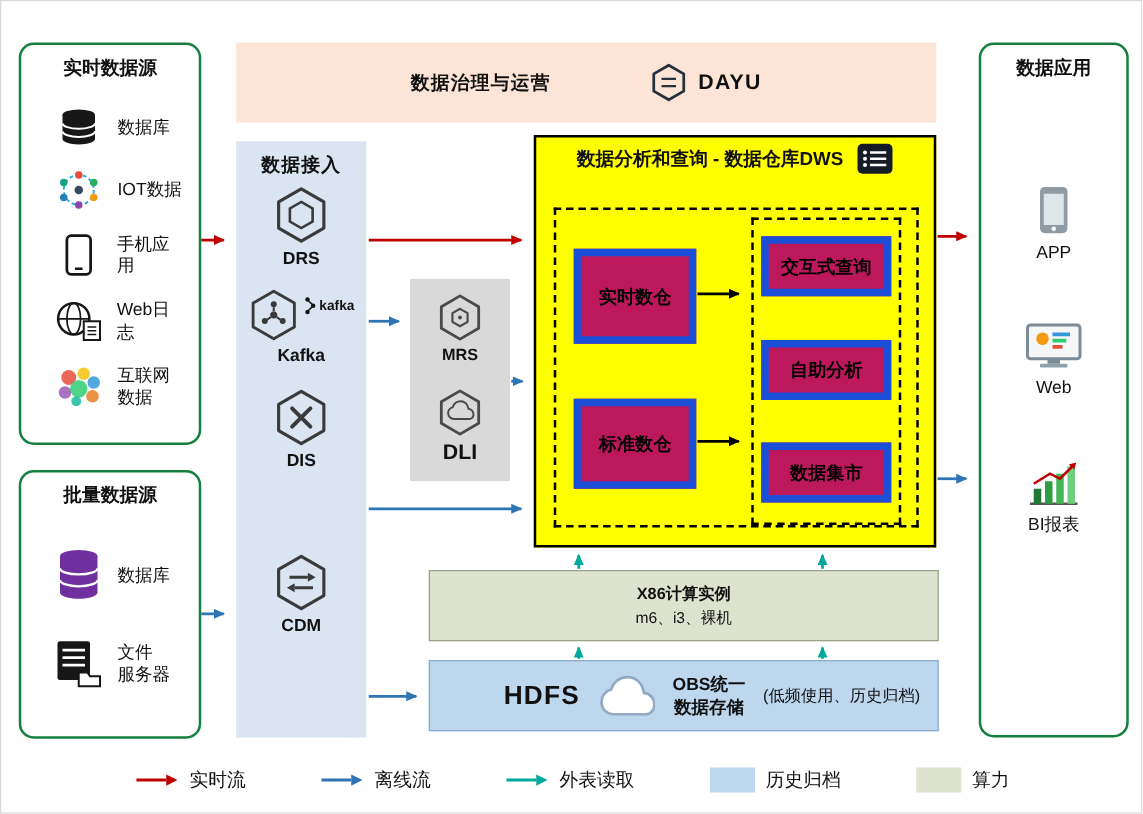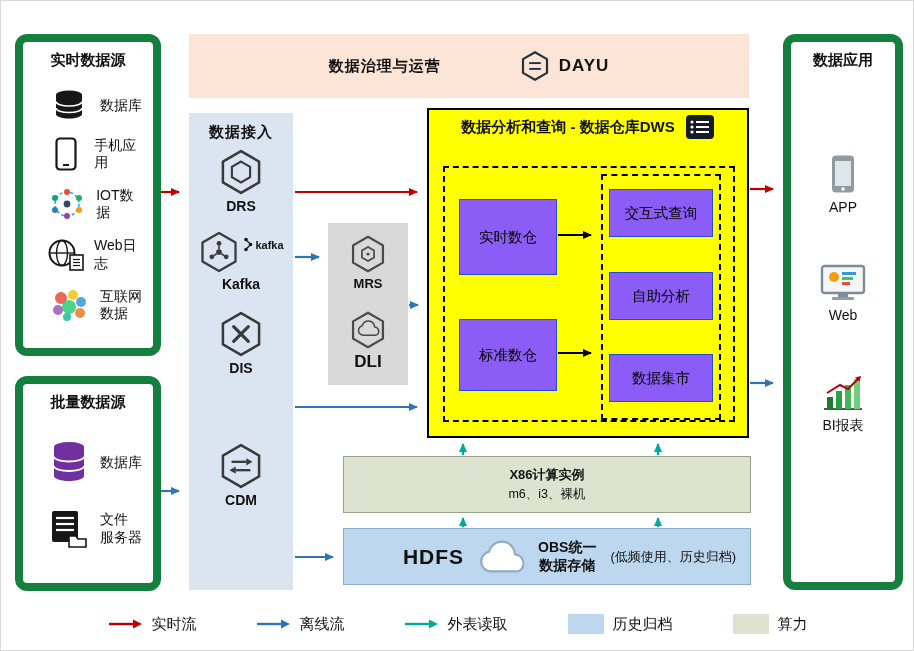--- a/index.html
+++ b/index.html
@@ -1,21 +1,21 @@
 <!DOCTYPE html>
 <html><head>
 <meta charset="utf-8">
 <style>
   * { margin:0; padding:0; box-sizing:border-box; }
   body { font-family:"Liberation Sans","DejaVu Sans",sans-serif; background:#fff; color:#111; }
   #canvas { position:relative; width:914px; height:651px; background:#fff; overflow:hidden; border:1px solid #d9d9d9; }
   .abs { position:absolute; }
 
   
-  .src-box { border:8px solid #15803d; border-radius:12px; background:#fff; display:flex; flex-direction:column; }
+  .src-box { border:2px solid #15803d; border-radius:12px; background:#fff; display:flex; flex-direction:column; }
   .box-title { font-weight:bold; font-size:15px; text-align:center; padding-top:9px; }
   .src-items { flex:1; display:flex; flex-direction:column; justify-content:space-evenly; padding:4px 10px 10px; }
   .src-row { display:flex; align-items:center; gap:9px; padding-left:14px; }
   .src-row .ic { width:44px; display:flex; justify-content:center; align-items:center; }
   .src-label { font-size:14px; line-height:1.25; }
   .pre { white-space:pre-line; }
 
   
   .banner { background:#fce4d6; display:flex; align-items:center; justify-content:center; gap:78px; }
   .banner-title { font-weight:bold; font-size:15px; letter-spacing:1px; }
@@ -32,21 +32,21 @@
   .kafka-badge span { font-weight:bold; font-size:11px; }
 
   
   .gray-panel { background:#d9d9d9; }
 
   
   .dws { background:#ffff00; border:2px solid #000; }
   .dws-title-row { display:flex; align-items:center; justify-content:center; gap:10px; padding-top:4px; }
   .dws-title { font-weight:bold; font-size:15px; }
   .dashed { position:absolute; border:2px dashed #000; }
-  .green-node { position:absolute; background:#8b5cf6; border:1px solid #1d4ed8; display:flex; align-items:center; justify-content:center; font-weight:normal; font-size:14.5px; color:#000; text-align:center; }
+  .green-node { position:absolute; background:#be185d; border:6px solid #1d4ed8; display:flex; align-items:center; justify-content:center; font-weight:bold; font-size:14.5px; color:#000; text-align:center; }
 
   
   .compute-box { background:#dde3cf; border:1px solid #9aa289; display:flex; }
   .compute-col { flex:1; display:flex; flex-direction:column; align-items:center; justify-content:center; gap:2px; }
   .compute-title { font-weight:bold; font-size:13px; }
   .compute-spec { font-size:12.5px; }
 
   
   .hdfs-box { background:#bdd7ee; border:1px solid #8aabc9; display:flex; align-items:center; justify-content:center; gap:14px; }
   .hdfs-text { font-weight:bold; font-size:21px; letter-spacing:1px;margin-left:45px; }
@@ -74,44 +74,44 @@
     <div class="src-items">
       <div class="src-row">
         <span class="ic">
           <svg width="34" height="32" viewBox="0 0 34 32">
               <ellipse cx="17" cy="6" rx="13" ry="4.5" fill="#171717"></ellipse>
               <path d="M4,6 v19 c0,2.5 5.8,4.5 13,4.5 s13,-2 13,-4.5 v-19" fill="#171717"></path>
               <path d="M4,12.5 c0,2.5 5.8,4.5 13,4.5 s13,-2 13,-4.5 M4,19 c0,2.5 5.8,4.5 13,4.5 s13,-2 13,-4.5" fill="none" stroke="#fff" stroke-width="1.6"></path>
             </svg>
         </span>
         <span class="src-label pre">数据库</span>
-      </div>
-      <div class="src-row">
-        <span class="ic">
-          <svg width="22" height="34" viewBox="0 0 22 34">
-              <rect x="1.5" y="1.5" width="19" height="31" rx="3.5" fill="none" stroke="#171717" stroke-width="2.2"></rect>
-              <line x1="8" y1="28" x2="14" y2="28" stroke="#171717" stroke-width="2"></line>
-            </svg>
-        </span>
-        <span class="src-label pre">手机应用</span>
       </div>
       <div class="src-row">
         <span class="ic">
           <svg width="40" height="34" viewBox="0 0 40 34">
               <circle cx="20" cy="17" r="12" fill="none" stroke="#29abe2" stroke-width="1.6" stroke-dasharray="3 2.4"></circle>
               <circle cx="20" cy="5" r="3" fill="#e74c3c"></circle>
               <circle cx="32" cy="11" r="3" fill="#27ae60"></circle>
               <circle cx="32" cy="23" r="3" fill="#f39c12"></circle>
               <circle cx="20" cy="29" r="3" fill="#8e44ad"></circle>
               <circle cx="8" cy="23" r="3" fill="#2980b9"></circle>
               <circle cx="8" cy="11" r="3" fill="#16a085"></circle>
               <circle cx="20" cy="17" r="3.4" fill="#34495e"></circle>
             </svg>
         </span>
         <span class="src-label pre">IOT数据</span>
+      </div>
+      <div class="src-row">
+        <span class="ic">
+          <svg width="22" height="34" viewBox="0 0 22 34">
+              <rect x="1.5" y="1.5" width="19" height="31" rx="3.5" fill="none" stroke="#171717" stroke-width="2.2"></rect>
+              <line x1="8" y1="28" x2="14" y2="28" stroke="#171717" stroke-width="2"></line>
+            </svg>
+        </span>
+        <span class="src-label pre">手机应用</span>
       </div>
       <div class="src-row">
         <span class="ic">
           <svg width="38" height="34" viewBox="0 0 38 34">
               <circle cx="15" cy="15" r="12.5" fill="none" stroke="#171717" stroke-width="2"></circle>
               <ellipse cx="15" cy="15" rx="5.5" ry="12.5" fill="none" stroke="#171717" stroke-width="1.4"></ellipse>
               <line x1="2.5" y1="15" x2="27.5" y2="15" stroke="#171717" stroke-width="1.4"></line>
               <rect x="23" y="17" width="13" height="15" fill="#fff" stroke="#171717" stroke-width="1.6"></rect>
               <line x1="26" y1="21.5" x2="33" y2="21.5" stroke="#171717" stroke-width="1.2"></line>
               <line x1="26" y1="24.5" x2="33" y2="24.5" stroke="#171717" stroke-width="1.2"></line>

